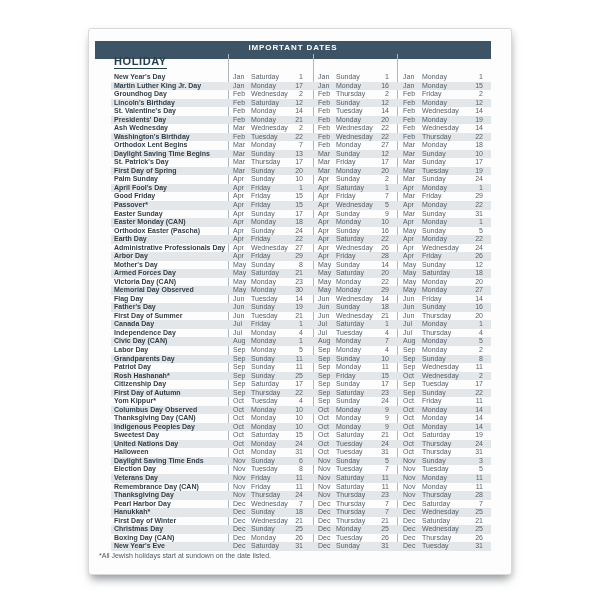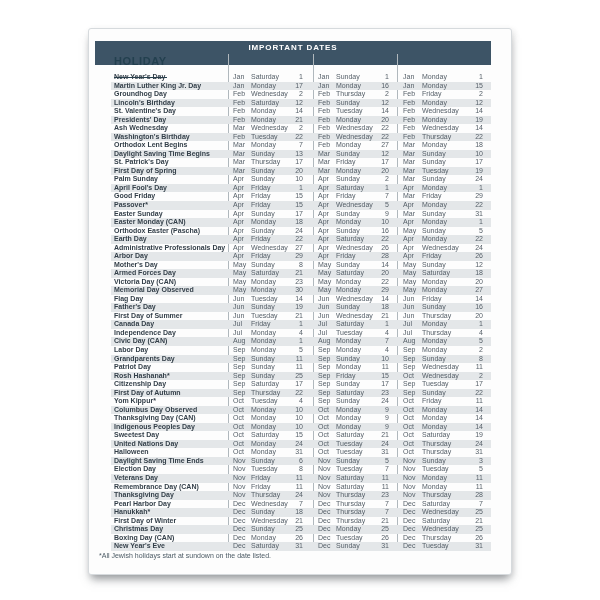--- a/index.html
+++ b/index.html
@@ -7,28 +7,28 @@
     width:600px;height:600px;position:relative;background:#ffffff;
     font-family:"Liberation Sans", sans-serif;overflow:hidden;
   }
   .page{
     position:absolute;left:88px;top:28px;width:424px;height:547px;
     background:#fdfdfd;border:1px solid #d6dadd;border-radius:3px;
     box-shadow:0 7px 9px -3px rgba(90,95,100,0.60), 2px 2px 6px rgba(0,0,0,0.10);
     box-sizing:border-box;
   }
   .banner{
-    position:absolute;left:6px;top:12px;width:396px;height:24px;
+    position:absolute;left:6px;top:12px;width:396px;height:18px;
     background:#3d5466;color:#ffffff;font-size:8px;font-weight:bold;
     letter-spacing:0.9px;text-align:center;line-height:13px;
   }
   .section-title{
     position:absolute;left:25px;top:26px;
     font-size:11px;font-weight:bold;color:#23404f;letter-spacing:0.6px;
-    border-bottom:1.5px solid #23404f;padding-bottom:10px;
+    border-bottom:1.5px solid #23404f;padding-bottom:1px;
   }
   .vsep{
     position:absolute;top:25px;height:497px;width:1px;background:#b0b8bd;
   }
   .vsep.s1{left:139px}
   .vsep.s2{left:224px}
   .vsep.s3{left:308px}
   .tbl{
     position:absolute;left:22px;top:44px;width:380px;
   }

